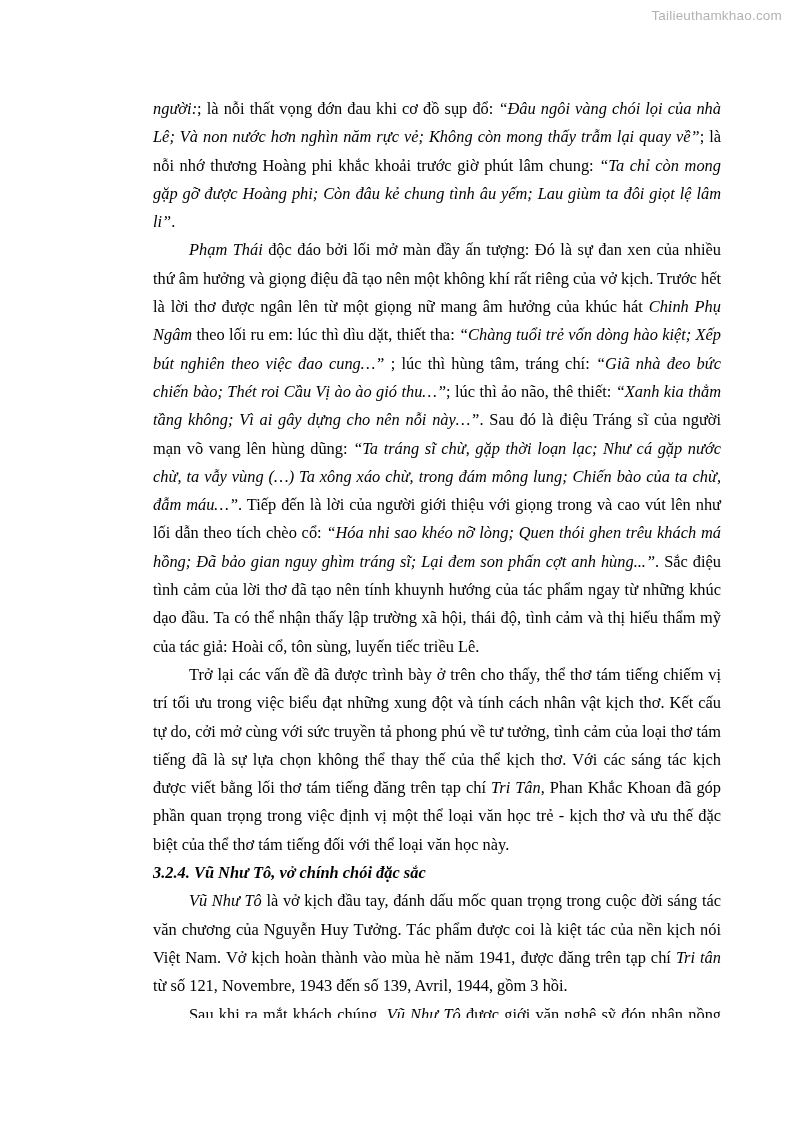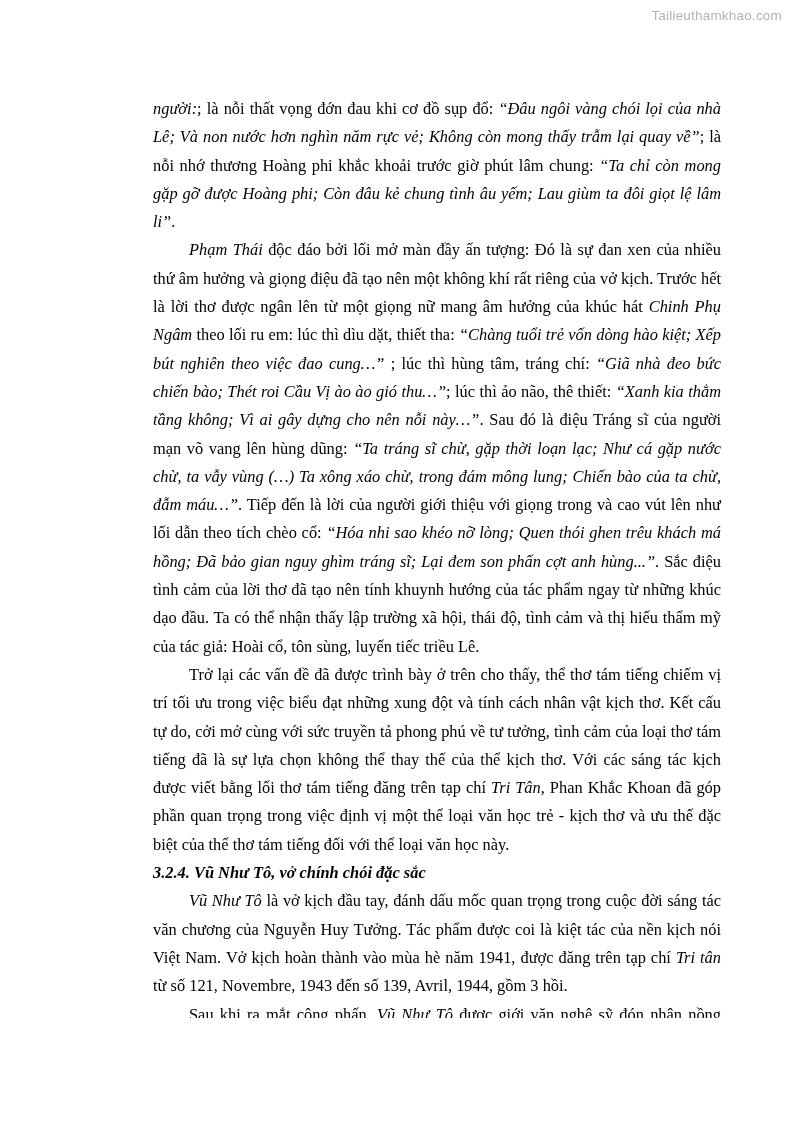--- a/index.html
+++ b/index.html
@@ -69,17 +69,17 @@
 
 <div class="page">
   <div class="watermark">Tailieuthamkhao.com</div>
 
   <div class="content">
       <p class="para"><span class="italic">người:</span><span>; là nỗi thất vọng đớn đau khi cơ đồ sụp đổ: </span><span class="italic">“Đâu ngôi vàng chói lọi của nhà Lê; Và non nước hơn nghìn năm rực vẻ; Không còn mong thấy trẫm lại quay về”</span><span>; là nỗi nhớ thương Hoàng phi khắc khoải trước giờ phút lâm chung: </span><span class="italic">“Ta chỉ còn mong gặp gỡ được Hoàng phi; Còn đâu kẻ chung tình âu yếm; Lau giùm ta đôi giọt lệ lâm li”</span><span>.</span></p>
       <p class="para indent"><span class="italic">Phạm Thái</span><span> độc đáo bởi lối mở màn đầy ấn tượng: Đó là sự đan xen của nhiều thứ âm hưởng và giọng điệu đã tạo nên một không khí rất riêng của vở kịch. Trước hết là lời thơ được ngân lên từ một giọng nữ mang âm hưởng của khúc hát </span><span class="italic">Chinh Phụ Ngâm</span><span> theo lối ru em: lúc thì dìu dặt, thiết tha: </span><span class="italic">“Chàng tuổi trẻ vốn dòng hào kiệt; Xếp bút nghiên theo việc đao cung…”</span><span> ; lúc thì hùng tâm, tráng chí: </span><span class="italic">“Giã nhà đeo bức chiến bào; Thét roi Cầu Vị ào ào gió thu…”</span><span>; lúc thì ảo não, thê thiết: </span><span class="italic">“Xanh kia thẳm tầng không; Vì ai gây dựng cho nên nỗi này…”</span><span>. Sau đó là điệu Tráng sĩ của người mạn võ vang lên hùng dũng: </span><span class="italic">“Ta tráng sĩ chừ, gặp thời loạn lạc; Như cá gặp nước chừ, ta vẫy vùng (…) Ta xông xáo chừ, trong đám mông lung; Chiến bào của ta chừ, đẫm máu…”</span><span>. Tiếp đến là lời của người giới thiệu với giọng trong và cao vút lên như lối dẫn theo tích chèo cổ: </span><span class="italic">“Hóa nhi sao khéo nỡ lòng; Quen thói ghen trêu khách má hồng; Đã bảo gian nguy ghìm tráng sĩ; Lại đem son phấn cợt anh hùng...”</span><span>. Sắc điệu tình cảm của lời thơ đã tạo nên tính khuynh hướng của tác phẩm ngay từ những khúc dạo đầu. Ta có thể nhận thấy lập trường xã hội, thái độ, tình cảm và thị hiếu thẩm mỹ của tác giả: Hoài cổ, tôn sùng, luyến tiếc triều Lê.</span></p>
       <p class="para indent"><span>Trở lại các vấn đề đã được trình bày ở trên cho thấy, thể thơ tám tiếng chiếm vị trí tối ưu trong việc biểu đạt những xung đột và tính cách nhân vật kịch thơ. Kết cấu tự do, cởi mở cùng với sức truyền tả phong phú về tư tưởng, tình cảm của loại thơ tám tiếng đã là sự lựa chọn không thể thay thế của thể kịch thơ. Với các sáng tác kịch được viết bằng lối thơ tám tiếng đăng trên tạp chí </span><span class="italic">Tri Tân</span><span>, Phan Khắc Khoan đã góp phần quan trọng trong việc định vị một thể loại văn học trẻ - kịch thơ và ưu thế đặc biệt của thể thơ tám tiếng đối với thể loại văn học này.</span></p>
       <p class="para heading"><span class="bold-italic">3.2.4. Vũ Như Tô, vở chính chói đặc sắc</span></p>
       <p class="para indent"><span class="italic">Vũ Như Tô</span><span> là vở kịch đầu tay, đánh dấu mốc quan trọng trong cuộc đời sáng tác văn chương của Nguyễn Huy Tưởng. Tác phẩm được coi là kiệt tác của nền kịch nói Việt Nam. Vở kịch hoàn thành vào mùa hè năm 1941, được đăng trên tạp chí </span><span class="italic">Tri tân</span><span> từ số 121, Novembre, 1943 đến số 139, Avril, 1944, gồm 3 hồi.</span></p>
-      <p class="para indent"><span>Sau khi ra mắt công phấn, </span><span class="italic">Vũ Như Tô</span><span> được giới văn nghệ sỹ đón nhận nồng nhiệt. Bởi họ tìm thấy sự đồng điệu trong khát vọng khôn cùng của người nghệ sỹ trước hiện</span></p>
+      <p class="para indent"><span>Sau khi ra mắt khách chúng, </span><span class="italic">Vũ Như Tô</span><span> được giới văn nghệ sỹ đón nhận nồng nhiệt. Bởi họ tìm thấy sự đồng điệu trong khát vọng khôn cùng của người nghệ sỹ trước hiện</span></p>
     </div>
 
   <div class="page-number">106</div>
 </div>
 
 </body></html>

